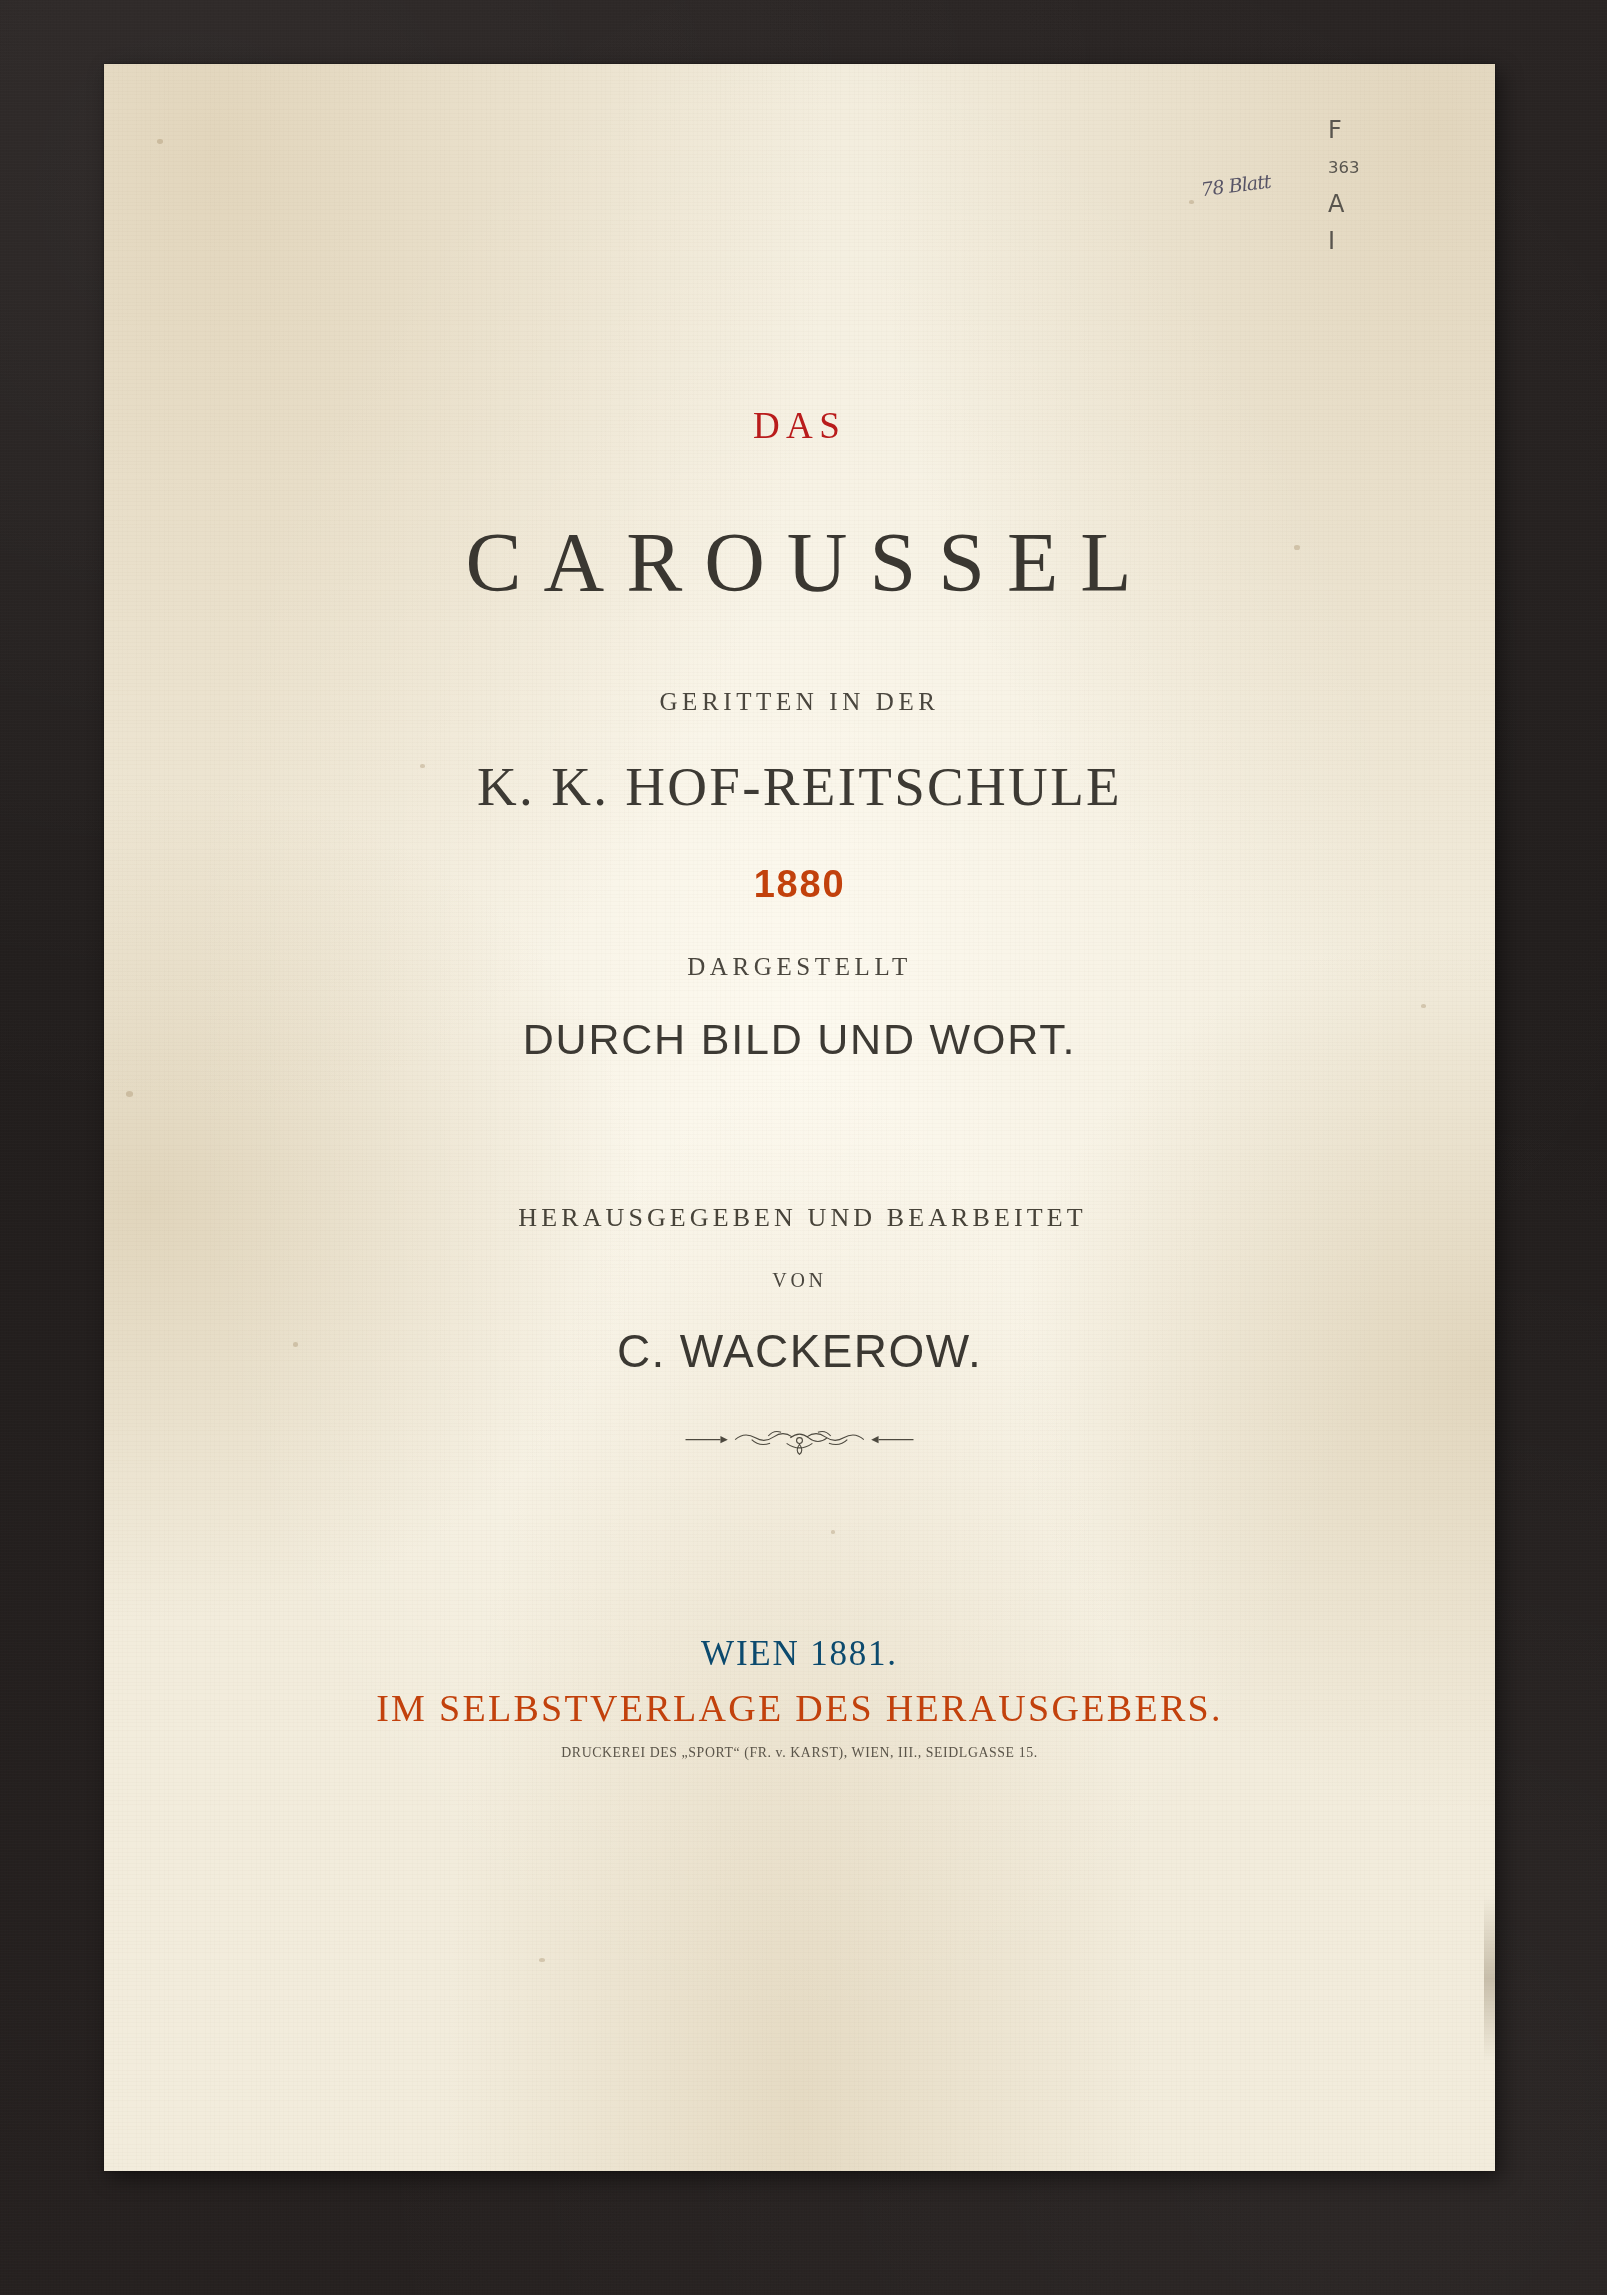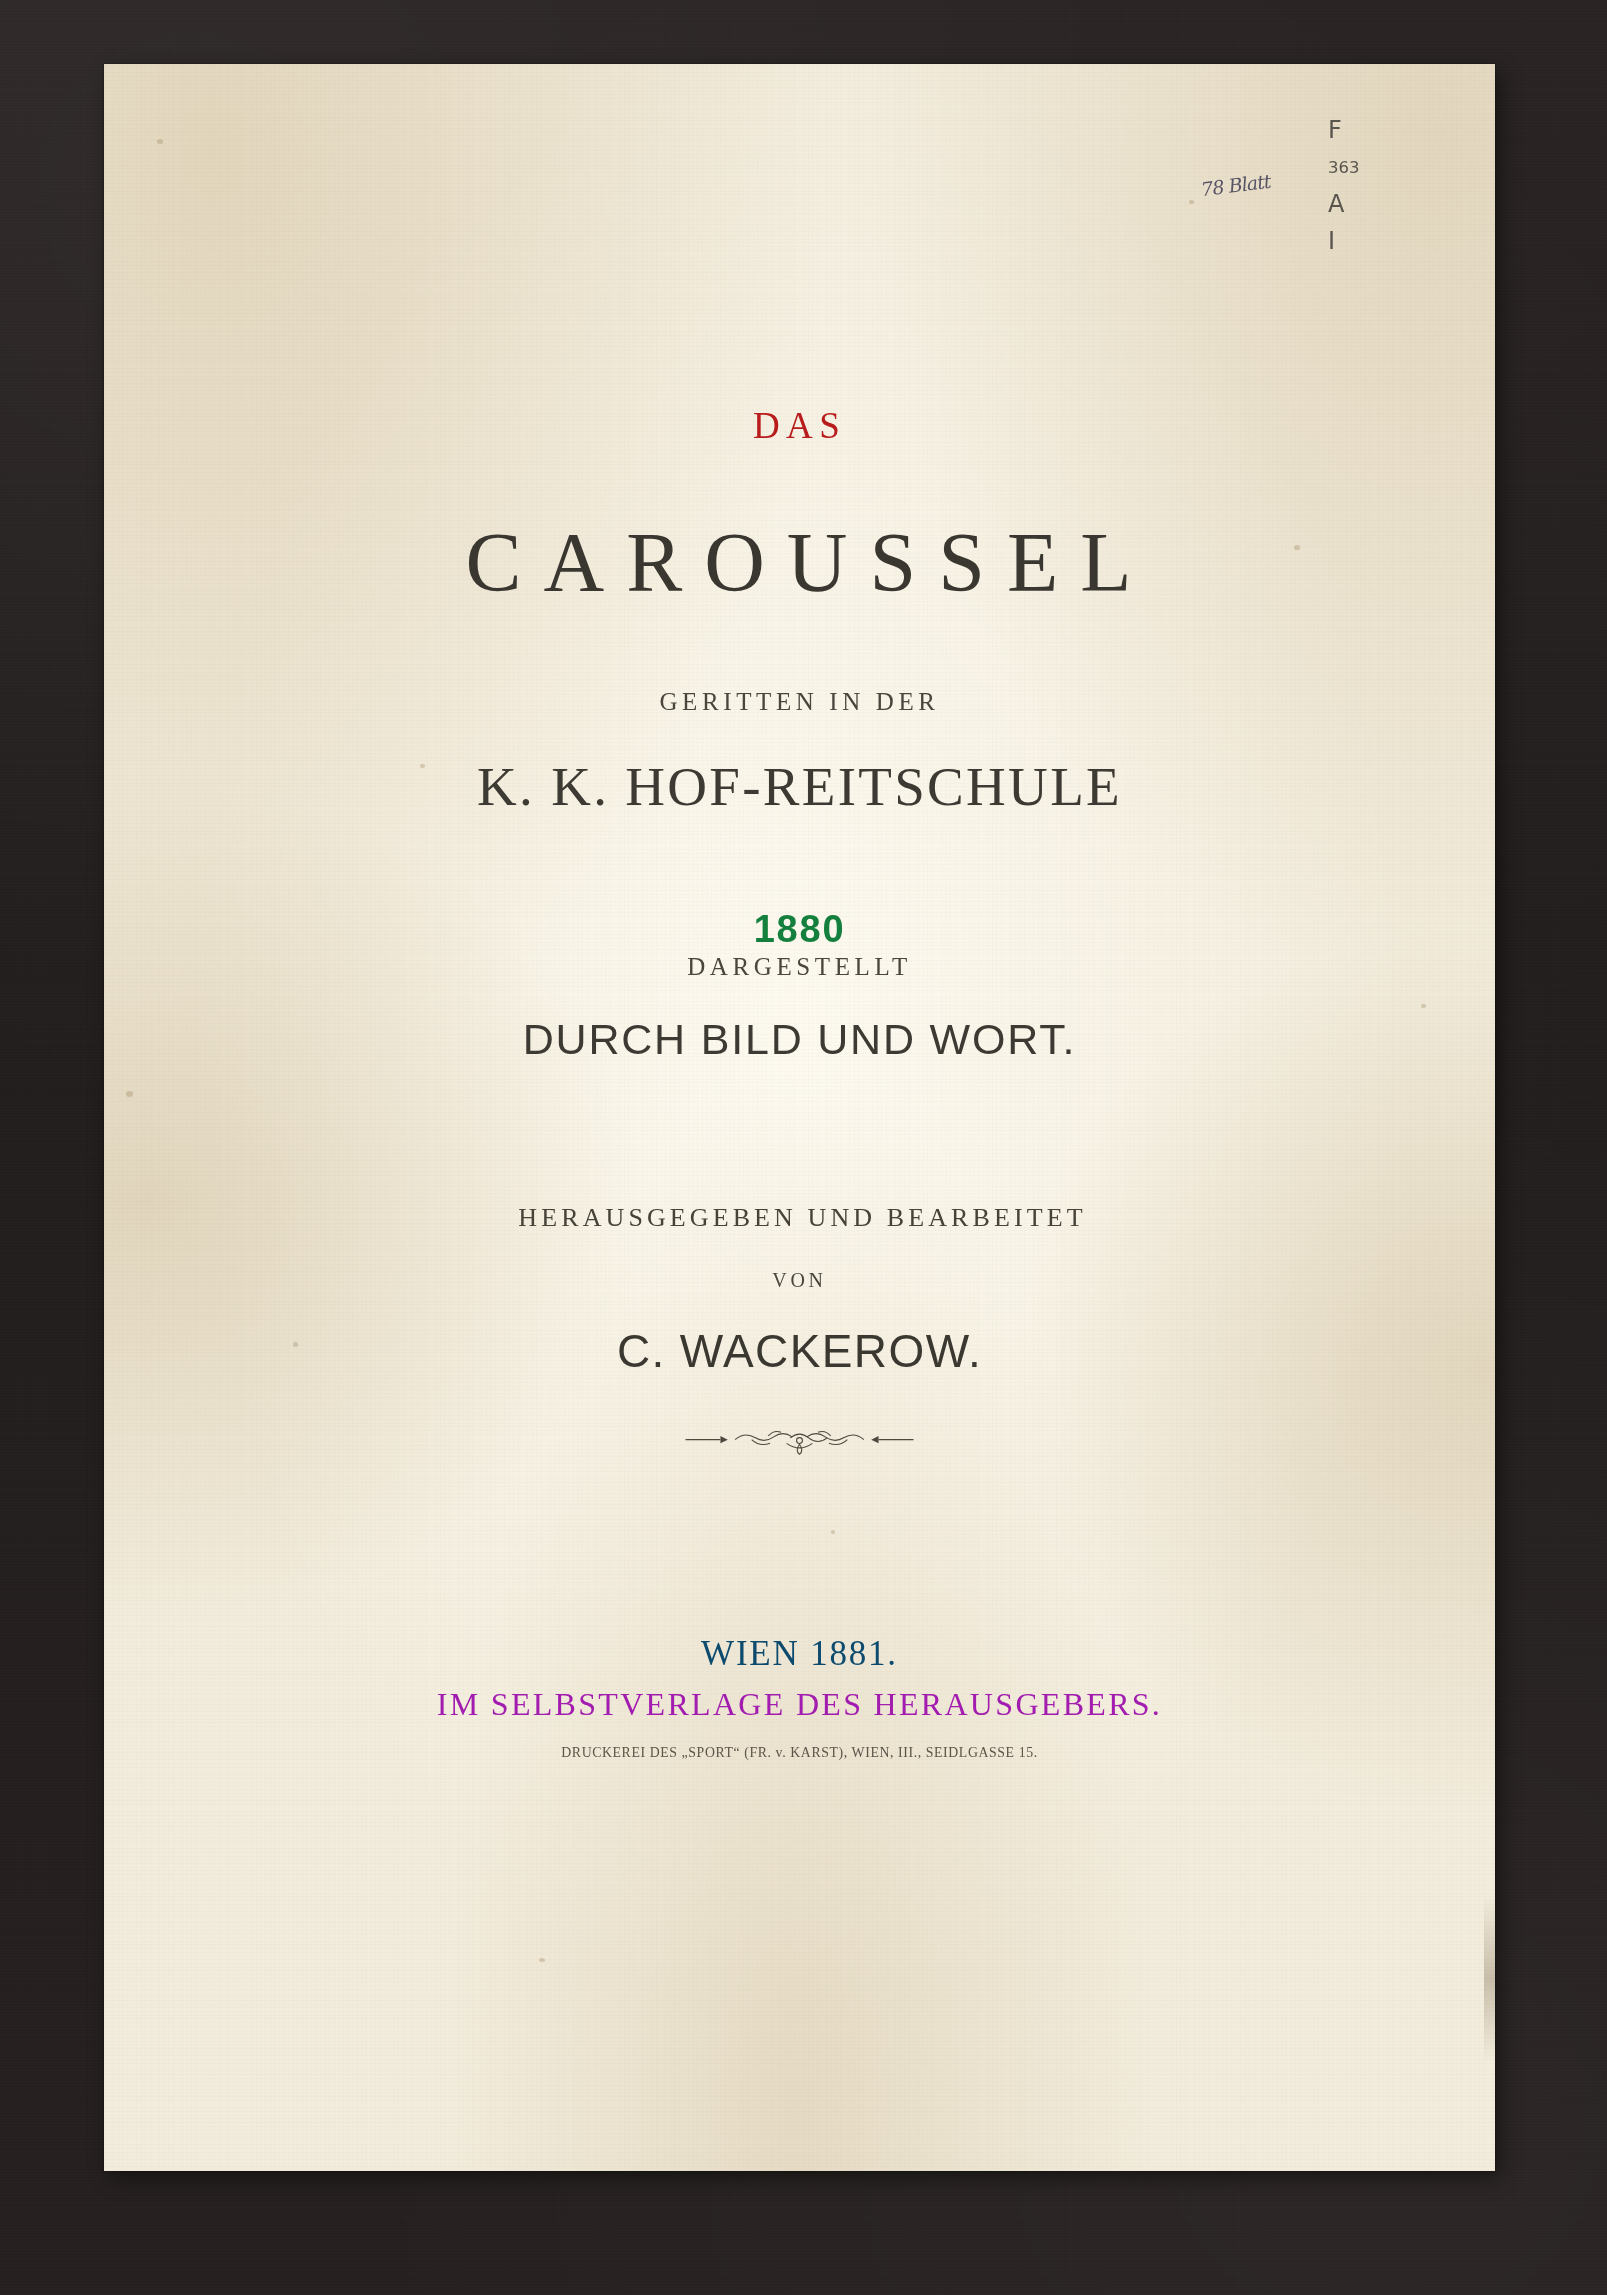--- a/index.html
+++ b/index.html
@@ -122,22 +122,21 @@
     letter-spacing: 2.3px;
     color: #3d3a34;
   }
   .t-year {
     position: absolute;
     top: 799px; left: 0; right: 0;
     font-family: "Liberation Sans", sans-serif;
     font-weight: bold;
     font-size: 38px;
     letter-spacing: 1.8px;
-    color: #15803d;
-    margin-top: 45px;
+    color: #c2410c;
   }
   .t-dargestellt {
     position: absolute;
     top: 889px; left: 0; right: 0;
     font-size: 25px;
     letter-spacing: 4.6px;
     color: #4a463e;
   }
   .t-bildwort {
     position: absolute;
@@ -183,23 +182,23 @@
   .t-place {
     position: absolute;
     top: 1570px; left: 0; right: 0;
     font-size: 35px;
     letter-spacing: 1.8px;
     color: #0c4a6e;
   }
   .t-publisher {
     position: absolute;
     top: 1622px; left: 0; right: 0;
-    font-size: 32px;
+    font-size: 38px;
     letter-spacing: 2.3px;
-    color: #a21caf;
+    color: #c2410c;
   }
   .t-printer {
     position: absolute;
     top: 1681px; left: 0; right: 0;
     font-size: 13.8px;
     letter-spacing: 0.6px;
     color: #5a5449;
   }
 
   

